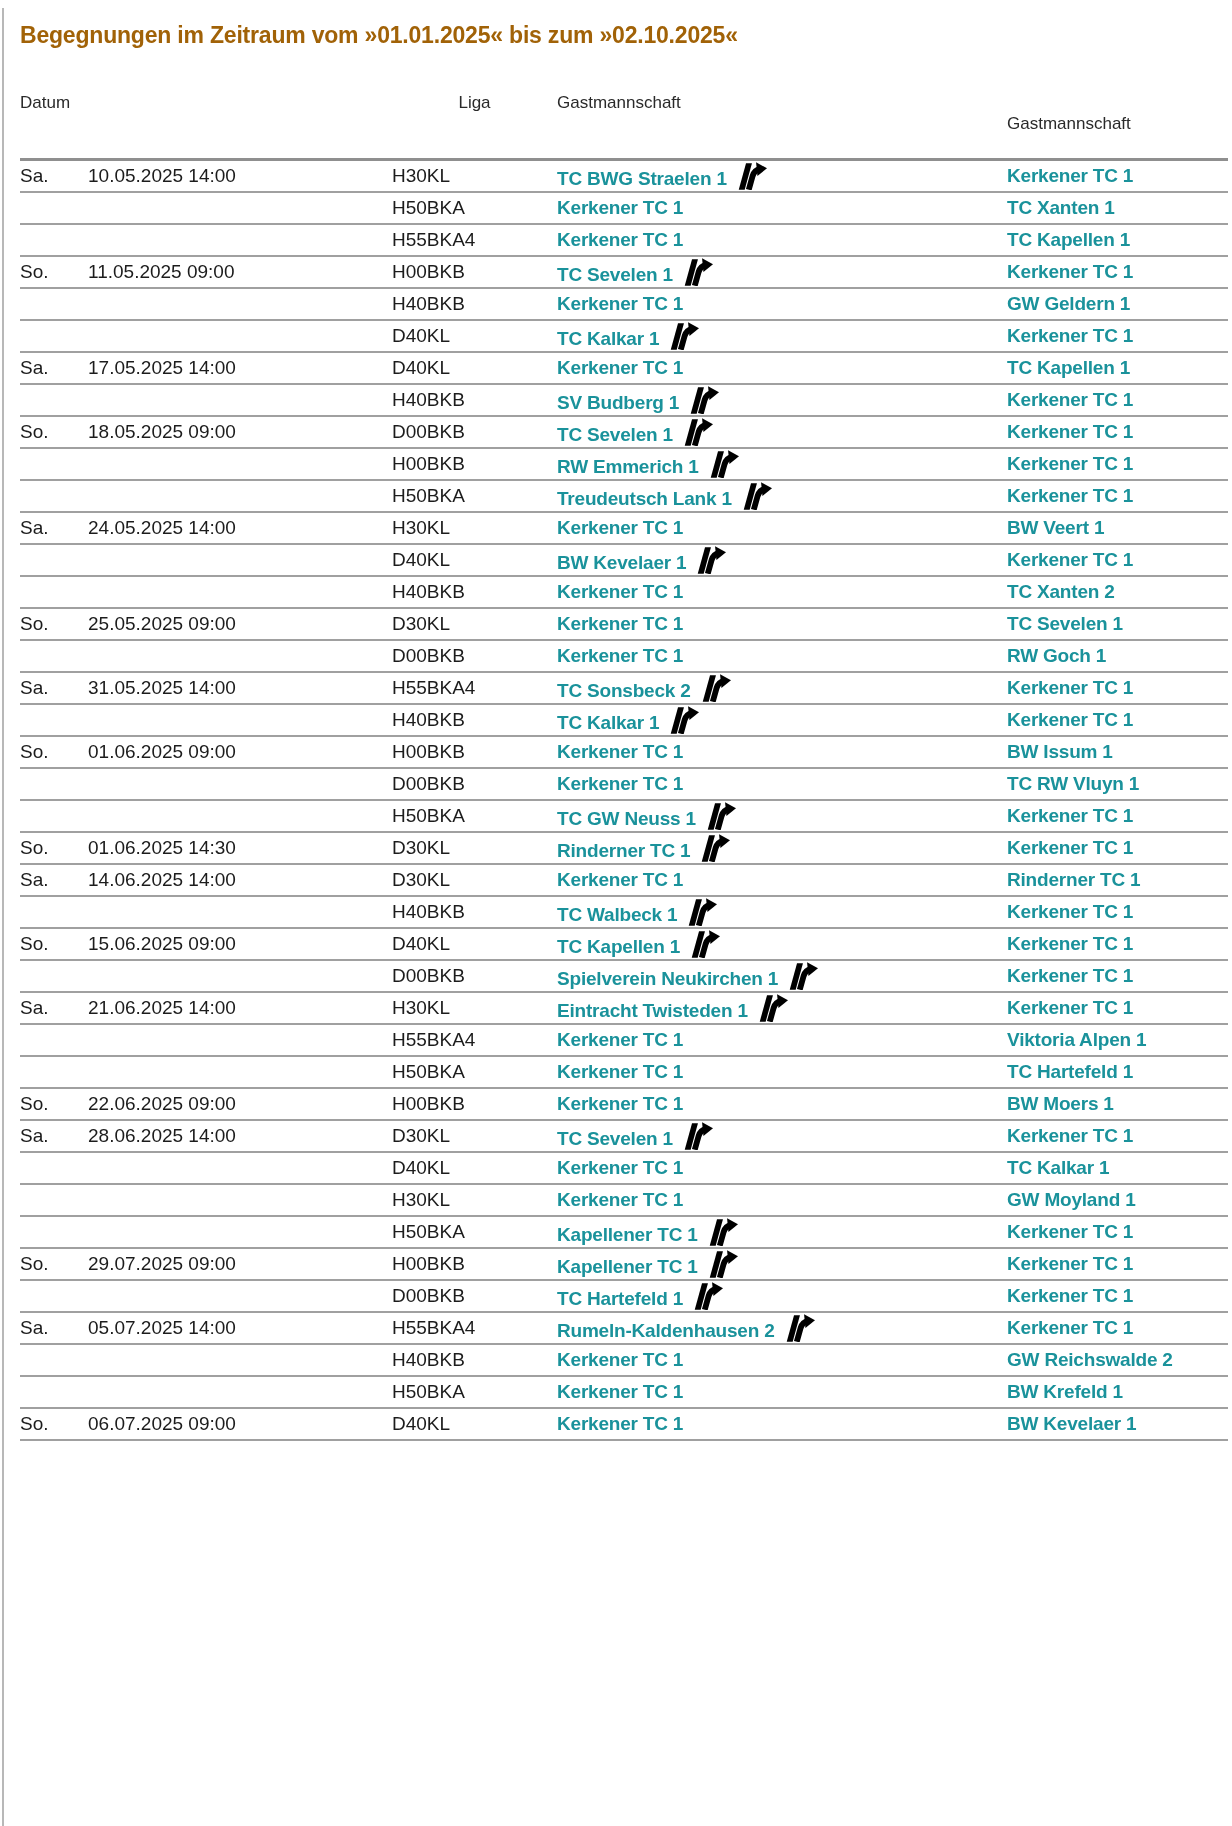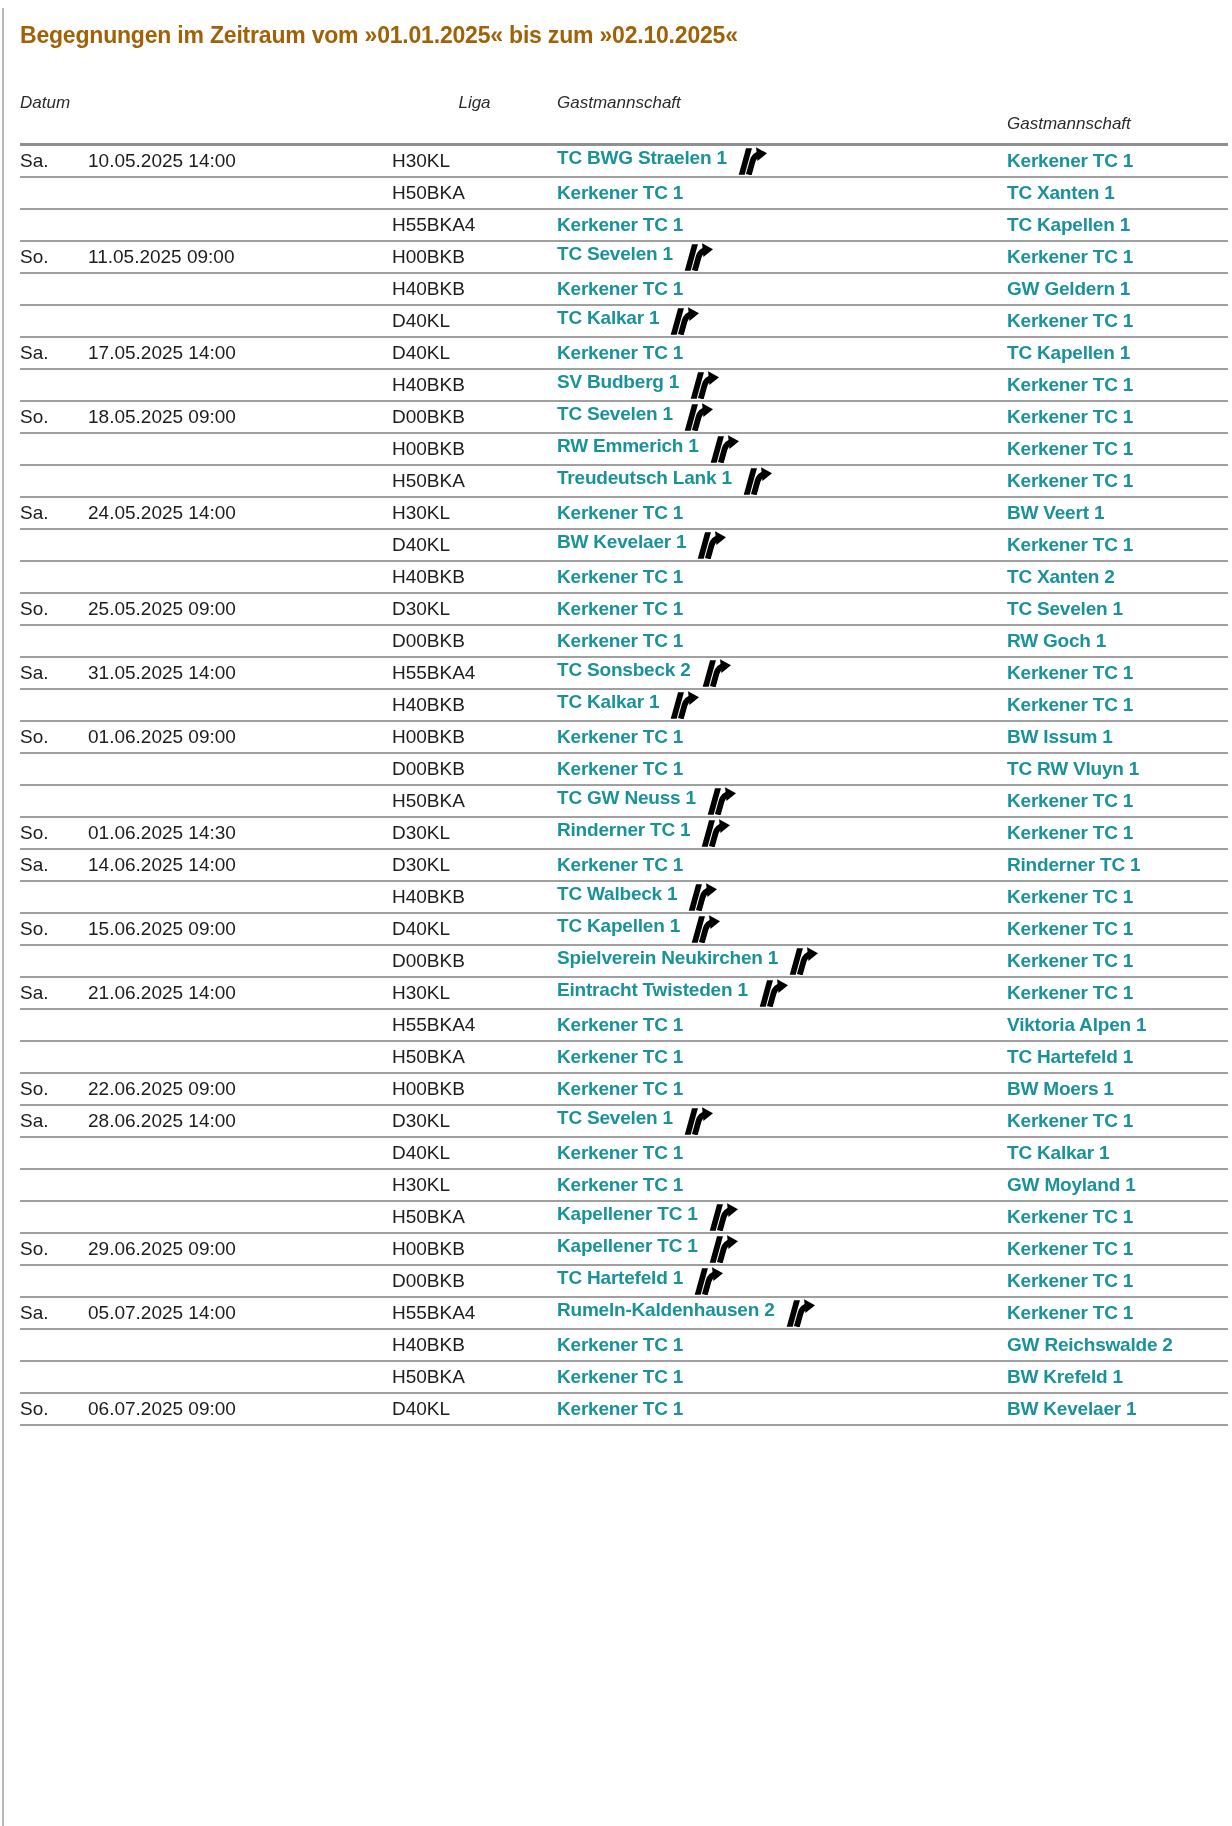--- a/index.html
+++ b/index.html
@@ -19,38 +19,37 @@
   .page-title {
     margin: 22px 0 0 0;
     font-size: 23px; line-height: 27px;
     font-weight: 700; color: #a16207;
     letter-spacing: -0.2px;
   }
   .table { margin-top: 44px; width: 1208px; }
   .thead {
     display: flex;
     font-size: 17px; color: #2a2a2a;
-    padding-bottom: 9px;
+    padding-bottom: 24px;
     border-bottom: 3px solid #8f8f8f;
-    font-style: italic;
   }
   .h-datum { width: 372px; }
   .h-liga  { width: 165px; text-align: center; }
   .h-heim  { width: 450px; }
   .h-gast  { flex: 1; margin-top: 21px; }
   .row {
     display: flex; align-items: center;
     height: 32px;
     border-bottom: 2px solid #a0a0a0;
     font-size: 19px; color: #1c1c1c;
   }
   .c-day  { width: 68px; }
   .c-date { width: 304px; }
   .c-liga { width: 165px; }
-  .c-heim { width: 450px; display: flex; align-items: flex-start; }
+  .c-heim { width: 450px; display: flex; align-items: flex-end; }
   .c-gast { flex: 1; }
   .team {
     color: var(--team-link, #1a929b);
     font-weight: 700;
     text-decoration: none;
     cursor: pointer;
     letter-spacing: -0.2px;
   }
   .ricon {
     display: inline-block;
@@ -504,21 +503,21 @@
                 <path d="M3 30 L11 1 L17.5 1 L9.5 30 Z" fill="currentColor"></path>
                 <path d="M14 30 L18.2 15 Q20.4 8.2 26 7.4" fill="none" stroke="currentColor" stroke-width="6.4"></path>
                 <polygon points="22,0 34,6.5 23.5,15" fill="currentColor"></polygon>
               </svg>
             </span>
           </span>
           <span class="c-gast"><a class="team">Kerkener TC 1</a></span>
         </div>
         <div class="row">
           <span class="c-day">So.</span>
-          <span class="c-date">29.06.2025 09:00</span>
+          <span class="c-date">29.07.2025 09:00</span>
           <span class="c-liga">H00BKB</span>
           <span class="c-heim">
             <a class="team">Kapellener TC 1</a>
             <span class="ricon" style="color: rgb(0, 0, 0);">
               <svg viewBox="0 0 34 30" xmlns="http://www.w3.org/2000/svg">
                 <path d="M3 30 L11 1 L17.5 1 L9.5 30 Z" fill="currentColor"></path>
                 <path d="M14 30 L18.2 15 Q20.4 8.2 26 7.4" fill="none" stroke="currentColor" stroke-width="6.4"></path>
                 <polygon points="22,0 34,6.5 23.5,15" fill="currentColor"></polygon>
               </svg>
             </span>

